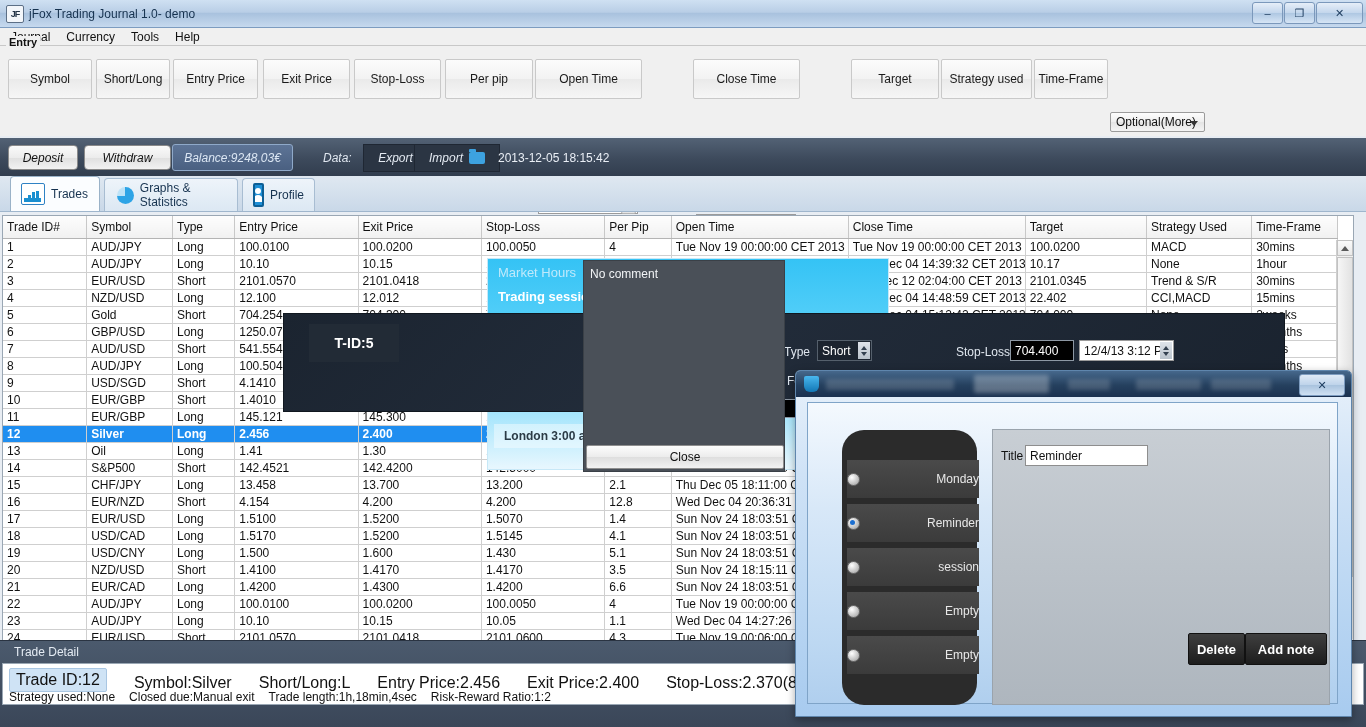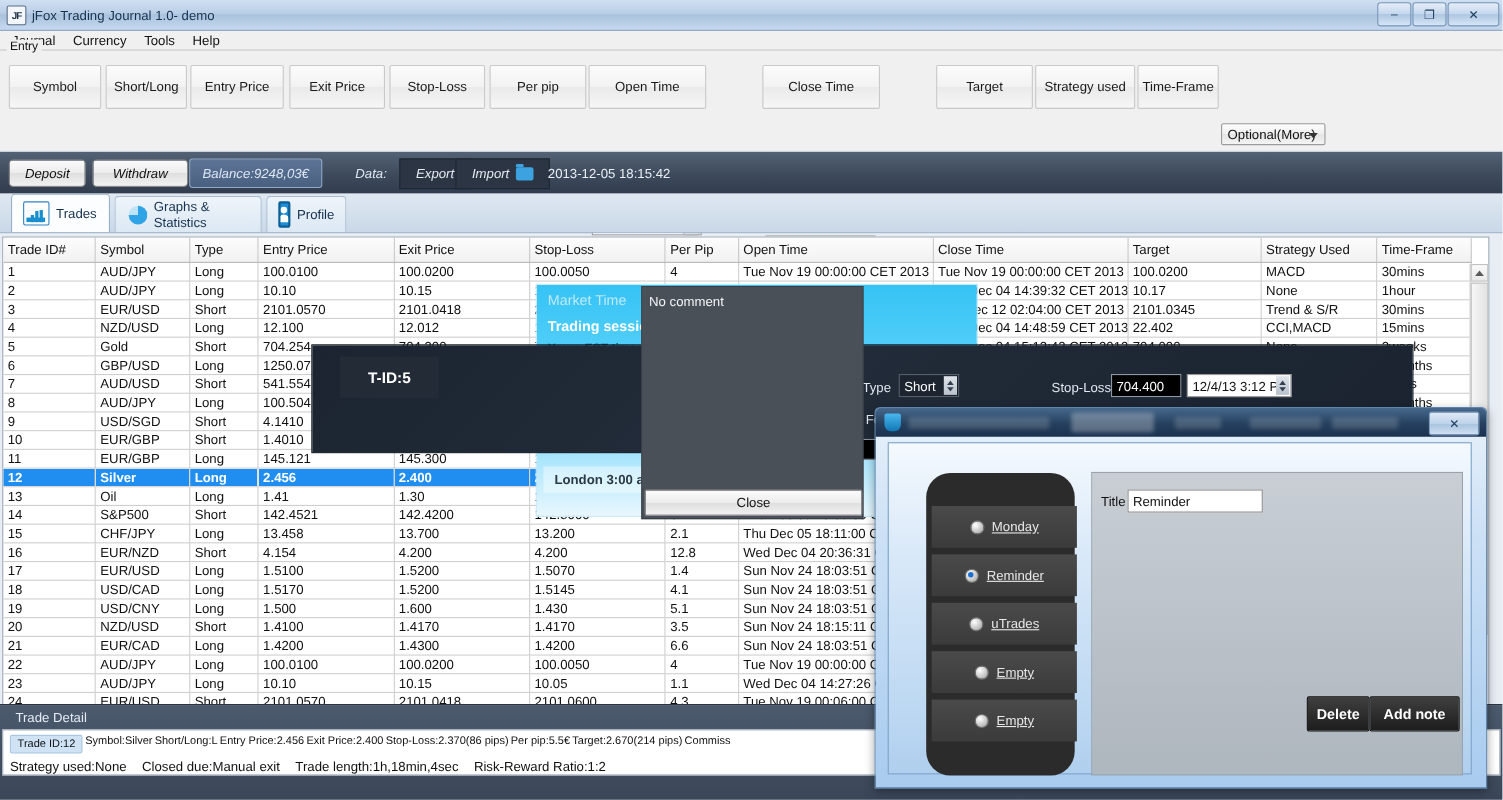--- a/index.html
+++ b/index.html
@@ -41,21 +41,21 @@
     display:flex;align-items:center;padding-left:4px;gap:2px;
   }
   #menubar .mi{padding:1px 7px;font-size:12px;color:#111;}
   
   #entrygroup{
     position:absolute;left:0;top:45px;width:1366px;height:90px;
     background:#f0f0f0;
     border-top:1px solid #c8c8c8;
   }
   #entrygroup .grouplabel{
-    position:absolute;left:6px;top:-10px;background:#f0f0f0;padding:0 3px;font-size:11px;color:#111;
+    position:absolute;left:6px;top:-10px;background:#f0f0f0;padding:0 3px;font-size:11px;color:#111;font-weight:bold;
   }
   .hdrbtn{
     position:absolute;top:13px;height:38px;
     background:linear-gradient(to bottom,#fcfcfc,#f2f2f2 50%,#eaeaea 51%,#f6f6f6);
     border:1px solid #c9c9c9;border-radius:2px;
     display:flex;align-items:center;justify-content:center;
     font-size:12px;color:#1a1a1a;
   }
   .fldrow{position:absolute;top:102px;height:22px;}
   .combo{
@@ -200,21 +200,21 @@
   #tradedetail{
     position:absolute;left:0;top:640px;width:1366px;height:87px;
     background:linear-gradient(to bottom,#4b5a6d,#3a4658);
     border-top:1px solid #2a3442;
   }
   #tradedetail .tdtitle{position:absolute;left:14px;top:4px;color:#e4ebf3;font-size:12px;}
   #tradedetail .strip{
     position:absolute;left:2px;top:22px;width:1362px;height:42px;background:#fff;
     border:1px solid #9aa7b4;box-sizing:border-box;
   }
-  #tradedetail .line1{position:absolute;left:6px;top:4px;display:flex;align-items:flex-start;gap:2px;font-size:10px;color:#111;white-space:nowrap;}
+  #tradedetail .line1{position:absolute;left:6px;top:4px;display:flex;align-items:flex-end;gap:27px;font-size:16px;color:#111;white-space:nowrap;}
   #tradedetail .idpill{
     background:#cfe3f5;border:1px solid #a9c6e2;border-radius:2px;padding:2px 6px;
   }
   #tradedetail .line2{position:absolute;left:6px;top:26px;display:flex;align-items:center;gap:14px;font-size:12px;color:#111;white-space:nowrap;}
   
   #markethours{
     position:absolute;left:487px;top:258px;width:400px;height:210px;
     background:linear-gradient(to bottom,#35c3f5 0%,#5ed3fa 40%,#a9e6fc 75%,#e8f7fe 100%);
     border:1px solid #c7e8f7;
   }
@@ -308,22 +308,22 @@
     border:1px solid #7fa4c8;background:linear-gradient(to bottom,#f4f9fe,#d8e8f8 35%,#bdd8f2 80%,#b0cfee);
     box-sizing:border-box;
   }
   #noteslist{
     position:absolute;left:34px;top:27px;width:135px;height:275px;
     background:#2b2b2b;border-radius:22px;
   }
   #noteslist .nitem{
     position:absolute;left:5px;width:132px;height:38px;
     background:linear-gradient(to bottom,#4a4a4a,#3b3b3b);
-    display:flex;align-items:center;justify-content:center;gap:7px;
-    color:#e8e8e8;font-size:12px;text-decoration:underline;
+    display:flex;align-items:center;justify-content:space-between;gap:7px;
+    color:#e8e8e8;font-size:12px;
   }
   .radio{width:11px;height:11px;border-radius:50%;
     background:radial-gradient(circle at 35% 32%,#ffffff,#b9b9b9 70%,#8e8e8e);
     border:1px solid #6f6f6f;position:relative;}
   .radio.on:after{content:"";position:absolute;left:2px;top:2px;width:5px;height:5px;border-radius:50%;background:#1c6fd0;}
   #noteright{
     position:absolute;left:184px;top:26px;width:338px;height:276px;
     background:linear-gradient(to bottom,#c8ced4,#aeb6be);
     border:1px solid #9aa3ac;box-sizing:border-box;
   }
@@ -856,21 +856,21 @@
     <div class="line2">
       <span>Strategy used:None</span>
       <span>Closed due:Manual exit</span>
       <span>Trade length:1h,18min,4sec</span>
       <span>Risk-Reward Ratio:1:2</span>
     </div>
   </div>
 </div>
 
 <div id="markethours">
-  <div class="mtitle">Market Time</div>
+  <div class="mtitle">Market Hours</div>
   <div class="msub">Trading session</div>
   <div class="mline">Yours EST time: 20</div>
   <div class="mover">erlap EST (EDT)</div>
   <div class="mclose">Close</div>
   <div class="mlondon">London 3:00 a</div>
 </div>
 
 <div id="tradeedit">
   <div class="tid">T-ID:5</div>
 
@@ -938,21 +938,21 @@
       <div class="nitem" style="top:30px">
         <span class="radio"></span>
         <span>Monday</span>
       </div>
       <div class="nitem" style="top:74px">
         <span class="radio on"></span>
         <span>Reminder</span>
       </div>
       <div class="nitem" style="top:118px">
         <span class="radio"></span>
-        <span>uTrades</span>
+        <span>session</span>
       </div>
       <div class="nitem" style="top:162px">
         <span class="radio"></span>
         <span>Empty</span>
       </div>
       <div class="nitem" style="top:206px">
         <span class="radio"></span>
         <span>Empty</span>
       </div>
     </div>

